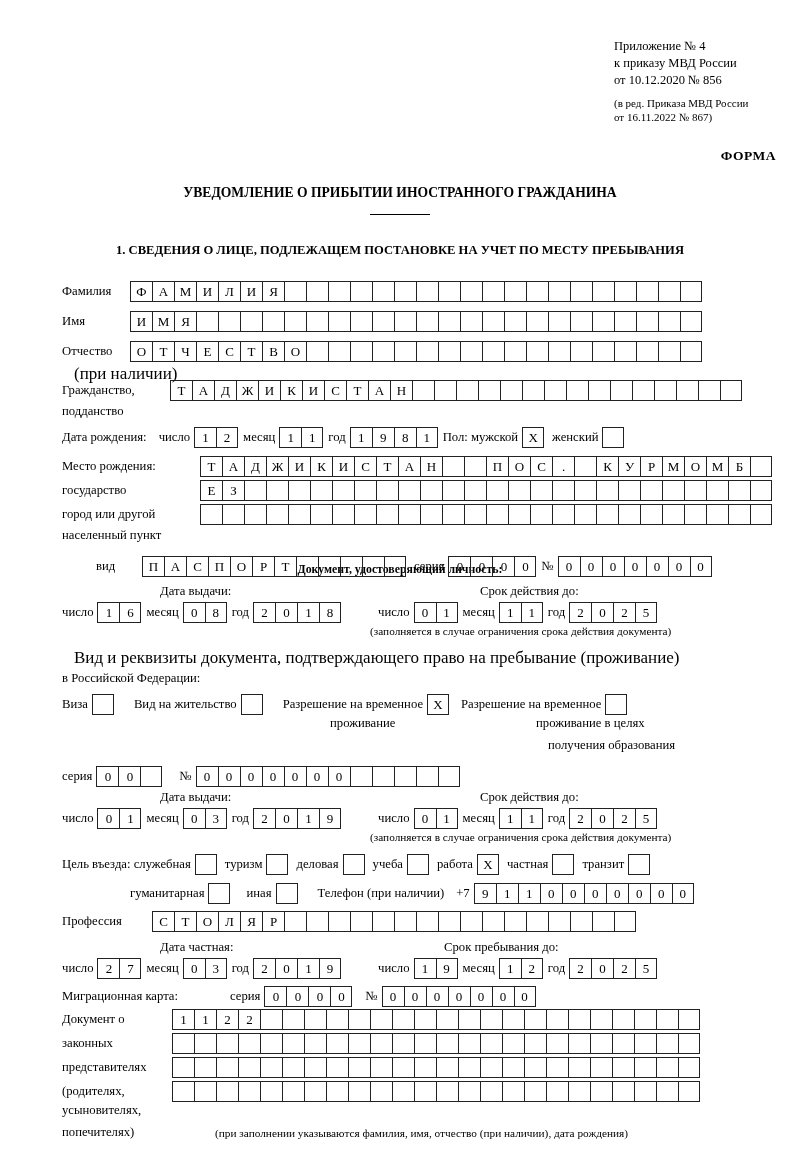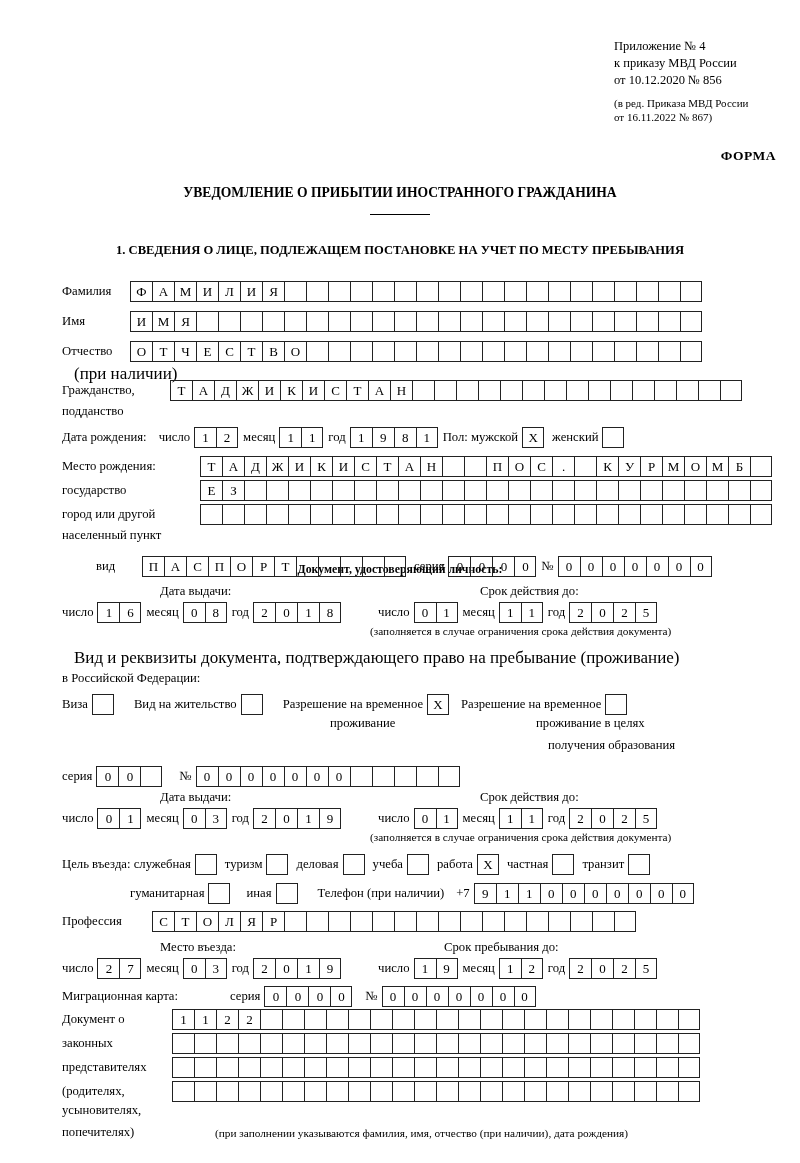--- a/index.html
+++ b/index.html
@@ -573,21 +573,21 @@
         <span class="cell"></span>
         <span class="cell"></span>
         <span class="cell"></span>
         <span class="cell"></span>
         <span class="cell"></span>
         <span class="cell"></span>
       </span>
   </div>
 
   <div class="row" style="left:160px;top:940px;">
-    <span class="lbl">Место въезда:</span>
+    <span class="lbl">Дата частная:</span>
   </div>
   <div class="row" style="left:444px;top:940px;">
     <span class="lbl">Срок пребывания до:</span>
   </div>
 
   <div class="row" style="left:62px;top:958px;">
     <span class="lbl mr4">число</span>
     <span class="grp" id="entry-day">
         <span class="cell">2</span>
         <span class="cell">7</span>

